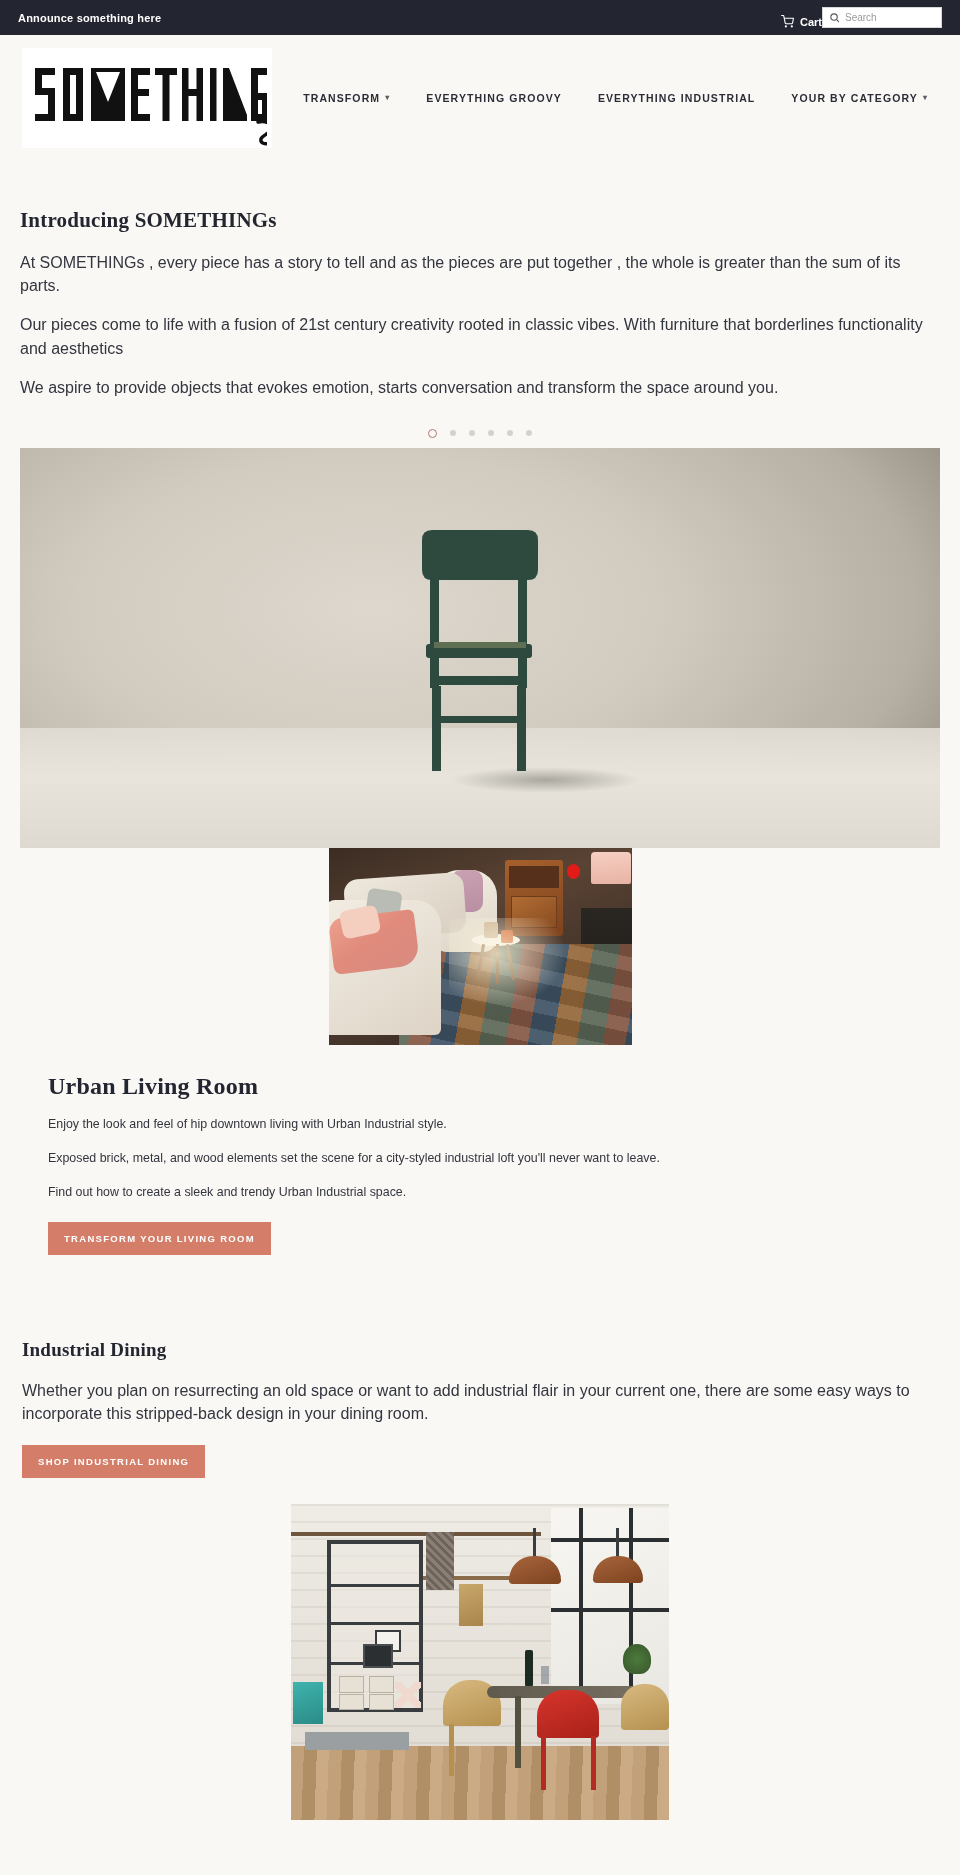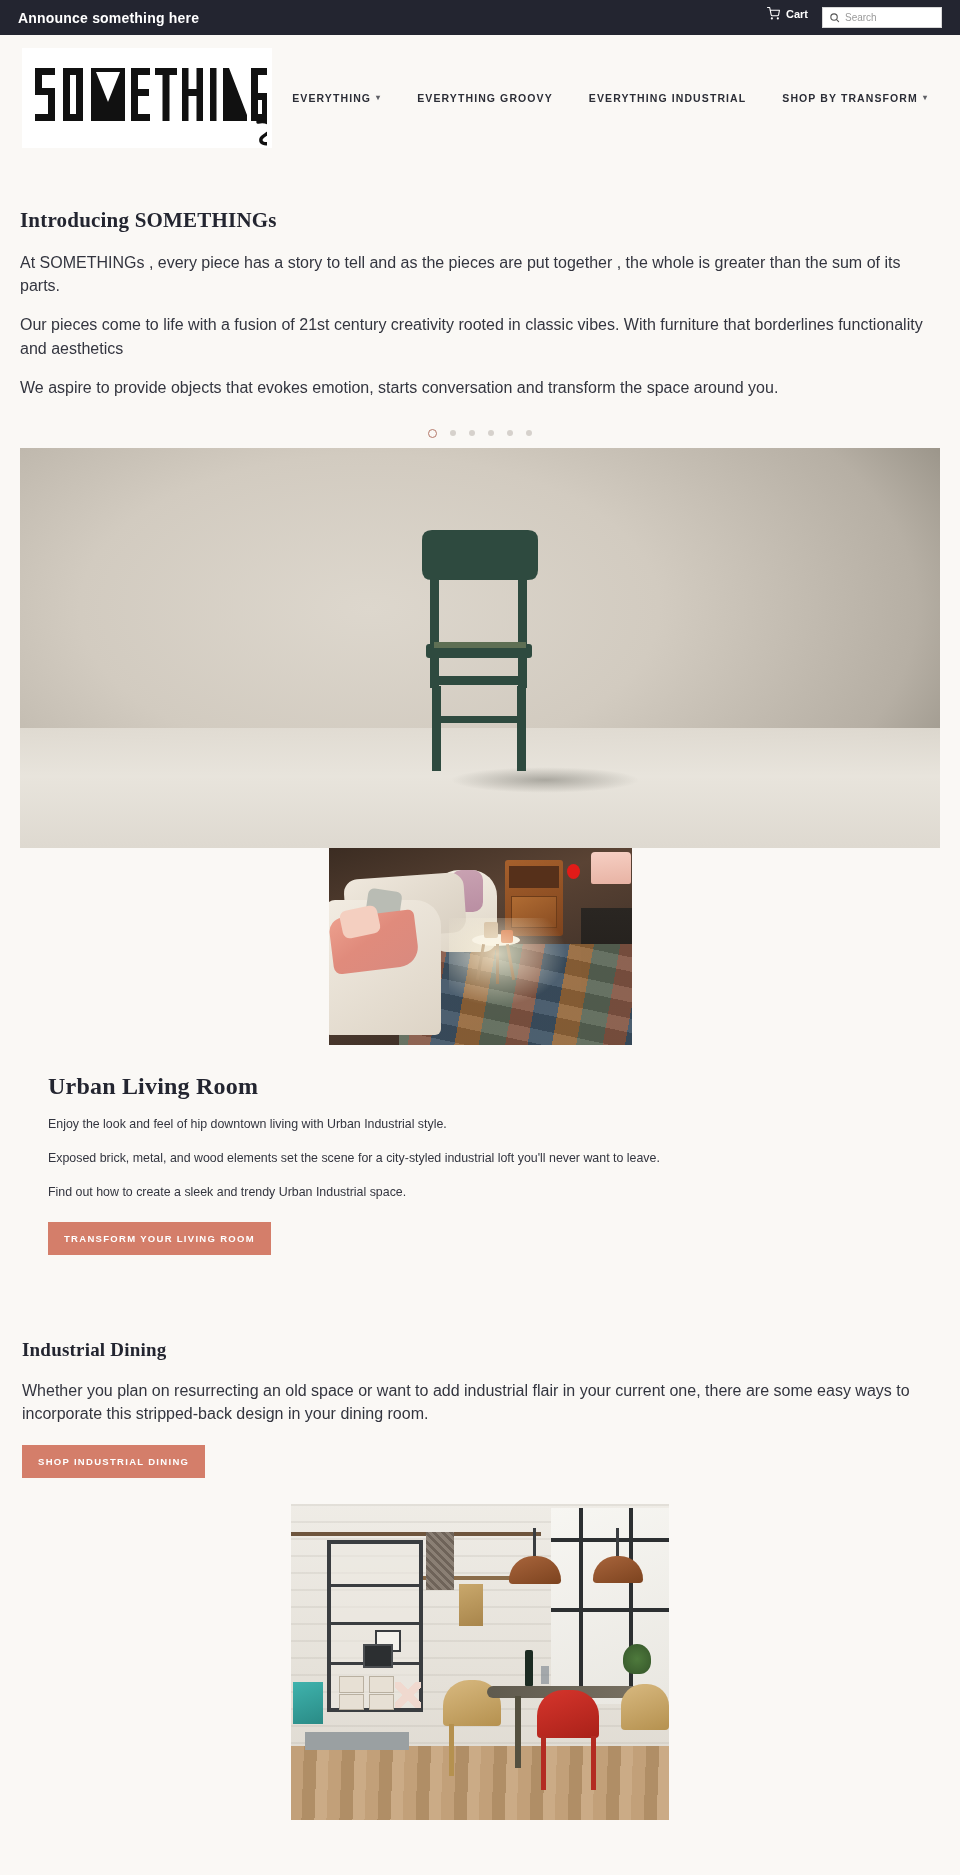--- a/index.html
+++ b/index.html
@@ -18,29 +18,28 @@
   .announce-bar {
     height: 35px;
     background: #232530;
     display: flex;
     align-items: center;
     padding: 0 18px;
     position: relative;
   }
   .announce-text {
     color: #ffffff;
-    font-size: 14px;
+    font-size: 11px;
     font-weight: bold;
     letter-spacing: 0.2px;
   }
   .announce-right {
     margin-left: auto;
     display: flex;
-    align-items: flex-start;
-    gap: 14px;
+    align-items: flex-end;
   }
   .cart-link {
     display: flex;
     align-items: center;
     gap: 6px;
     color: #ffffff;
     font-size: 11px;
     font-weight: bold;
     cursor: pointer;
   }
@@ -457,31 +456,31 @@
 
         <path d="M224 18 h16 v7 h-9 v39 h4 v-14 h-4 v-7 h10 v28 h-17 z"></path>
 
         <path d="M231 72 c8 -2 14 2 13 7 c-1 5 -9 6 -10 10 c-1 4 4 6 9 4" fill="none" stroke="#111111" stroke-width="3.4" stroke-linecap="round"></path>
       </g>
     </svg>
   </div>
 
   <div class="main-nav">
     <div class="nav-item">
-      <span>EVERYTHING</span>
+      <span>TRANSFORM</span>
       <span class="chev">▾</span>
     </div>
     <div class="nav-item">
       <span>EVERYTHING GROOVY</span>
     </div>
     <div class="nav-item">
       <span>EVERYTHING INDUSTRIAL</span>
     </div>
     <div class="nav-item">
-      <span>SHOP BY TRANSFORM</span>
+      <span>YOUR BY CATEGORY</span>
       <span class="chev">▾</span>
     </div>
   </div>
 </div>
 
 <div class="section intro">
   <h2 class="sec-title">Introducing SOMETHINGs</h2>
   <p class="sec-para">At SOMETHINGs , every piece has a story to tell and as the pieces are put together , the whole is greater than the sum of its parts.</p>
   <p class="sec-para">Our pieces come to life with a fusion of 21st century creativity rooted in classic vibes. With furniture that borderlines functionality and aesthetics</p>
   <p class="sec-para">We aspire to provide objects that evokes emotion, starts conversation and transform the space around you.</p>

